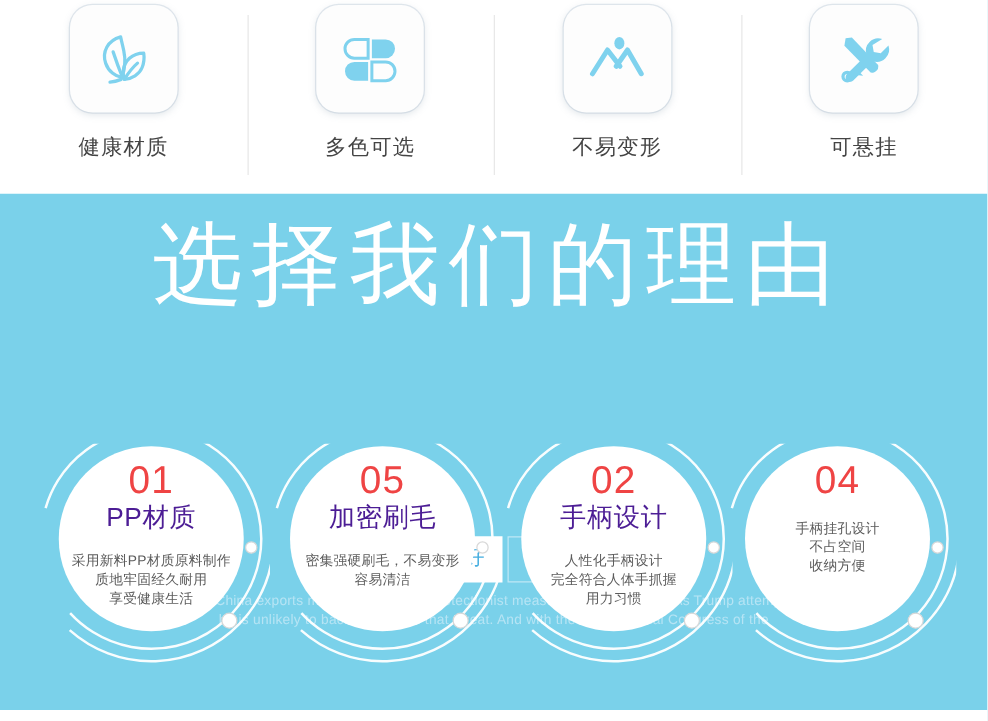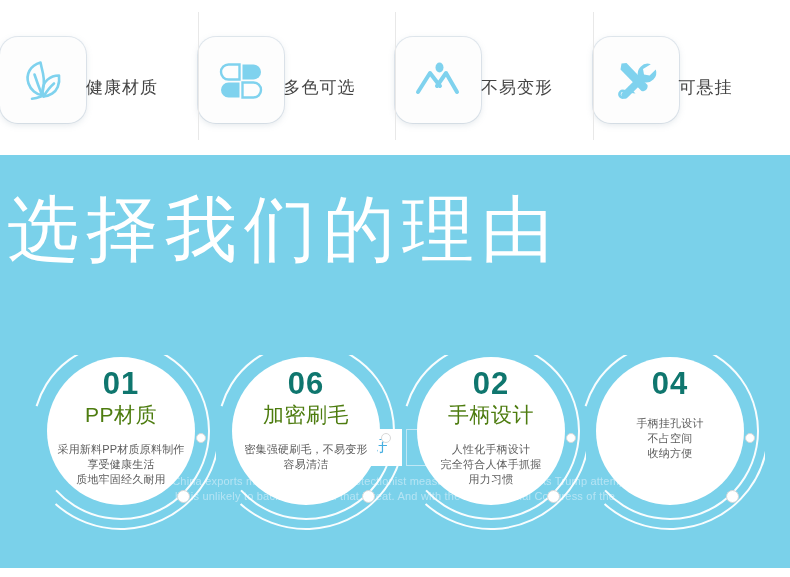--- a/index.html
+++ b/index.html
@@ -31,21 +31,21 @@
     height: 155px;
     background: #ffffff;
     display: flex;
     align-items: flex-start;
   }
   .feature-col {
     position: relative;
     flex: 1 1 0;
     height: 155px;
     display: flex;
-    flex-direction: row;
+    flex-direction: column;
     align-items: center;
     justify-content: flex-start;
     padding-top: 4px;
     box-sizing: border-box;
   }
   .feature-col + .feature-col::before {
     content: "";
     position: absolute;
     left: 0;
     top: 12px;
@@ -87,22 +87,23 @@
     left: 0;
     top: 568px;
     width: 790px;
     height: 9px;
     background: #ffffff;
   }
 
   .headline {
     position: absolute;
     left: 0;
-    top: 35px;
-    width: 790px;
+    top: 18px;
+    width: 790px;
+    text-align: center;
     font-size: 72px;
     line-height: 78px;
     color: #ffffff;
     letter-spacing: 7px;
     text-indent: 7px;
     font-weight: 400;
   }
 
   .badges {
     position: absolute;
@@ -176,29 +177,29 @@
     display: flex;
     flex-direction: column;
     align-items: center;
     justify-content: flex-start;
     padding-top: 10px;
     box-sizing: border-box;
   }
   .card-num {
     font-size: 31px;
     line-height: 34px;
-    color: #0f766e;
+    color: #ef4444;
     letter-spacing: 1px;
-    font-weight: 700;
+    font-weight: 400;
   }
   .card-title {
     margin-top: 1px;
     font-size: 21px;
     line-height: 25px;
-    color: #4d7c0f;
+    color: #4c1d95;
     letter-spacing: 0.5px;
     white-space: nowrap;
     font-weight: 400;
   }
   .card-desc {
     margin-top: 15px;
     font-size: 11px;
     line-height: 15px;
     color: #5c5c5c;
     text-align: center;
@@ -297,35 +298,35 @@
           <circle cx="95" cy="76" r="88" fill="none" stroke="#ffffff" stroke-width="2" stroke-dasharray="300 90" transform="rotate(-58 95 76)" opacity="0.95"></circle>
           <circle cx="95" cy="76" r="98" fill="none" stroke="#ffffff" stroke-width="2" stroke-dasharray="150 400" transform="rotate(44 95 76)" opacity="0.95"></circle>
         </svg>
         <div class="dot" style="width:10px;height:10px;left:170px;top:78px;"></div>
         <div class="dot" style="width:13px;height:13px;left:151px;top:135px;"></div>
         <div class="circle">
           <div class="card-num">01</div>
           <div class="card-title">PP材质</div>
           <div class="card-desc">
             <span>采用新料PP材质原料制作</span>
+            <span>质地牢固经久耐用</span>
             <span>享受健康生活</span>
-            <span>质地牢固经久耐用</span>
           </div>
         </div>
       </div>
 
       <div class="card" style="left:211px;">
         <svg class="card-deco" width="190" height="213" viewBox="0 0 190 213" aria-hidden="true">
           <circle cx="95" cy="76" r="88" fill="none" stroke="#ffffff" stroke-width="2" stroke-dasharray="300 90" transform="rotate(-58 95 76)" opacity="0.95"></circle>
           <circle cx="95" cy="76" r="98" fill="none" stroke="#ffffff" stroke-width="2" stroke-dasharray="150 400" transform="rotate(44 95 76)" opacity="0.95"></circle>
         </svg>
         <div class="dot" style="width:10px;height:10px;left:170px;top:78px;"></div>
         <div class="dot" style="width:13px;height:13px;left:151px;top:135px;"></div>
         <div class="circle">
-          <div class="card-num">06</div>
+          <div class="card-num">05</div>
           <div class="card-title">加密刷毛</div>
           <div class="card-desc">
             <span>密集强硬刷毛，不易变形</span>
             <span>容易清洁</span>
           </div>
         </div>
       </div>
 
       <div class="card" style="left:396px;">
         <svg class="card-deco" width="190" height="213" viewBox="0 0 190 213" aria-hidden="true">

